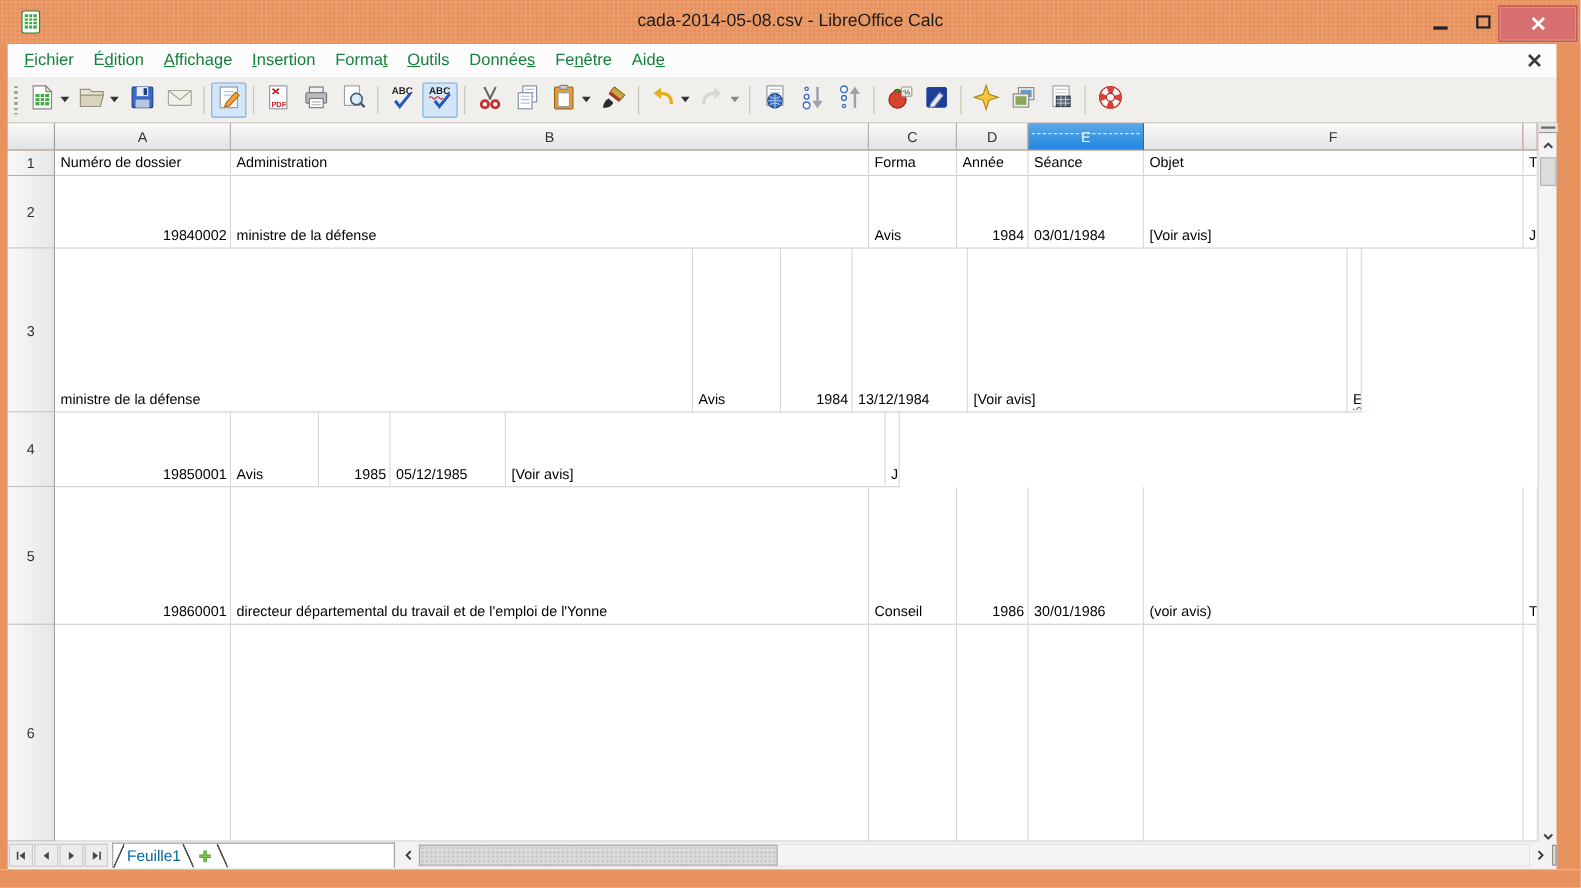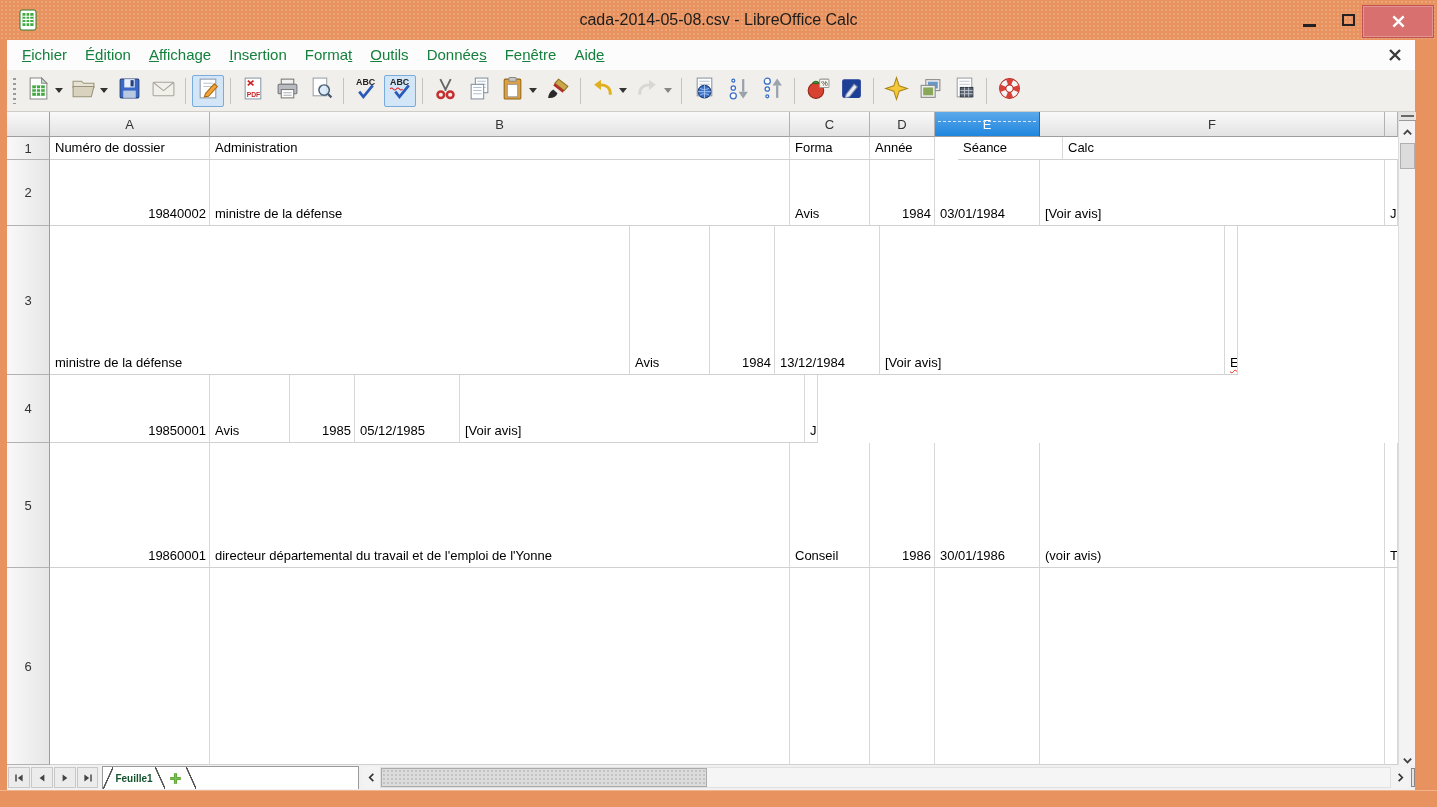--- a/index.html
+++ b/index.html
@@ -66,21 +66,21 @@
   .scroll-btn svg { width:11px; height:11px; }
 
   
   #tabbar { position:absolute; left:7px; top:765px; width:1408px; height:25px; background:#f1f1f1; display:flex; align-items:center; }
   .nav-btn { width:22px; height:21px; margin-left:1px; background:#ececec; border:1px solid #c8c8c8; display:flex; align-items:center; justify-content:center; }
   .nav-btn svg { width:12px; height:12px; }
   #tab-strip { height:23px; background:#fff; border:1px solid #9a9a9a; border-bottom:none; display:flex; align-items:stretch; margin-left:4px; width:258px; }
   .slash, .backslash { width:10px; height:100%; flex:none; }
   .backslash { background:linear-gradient(to bottom right, transparent 46%, #555 48%, #555 54%, transparent 56%); }
   .slash { background:linear-gradient(to top right, transparent 46%, #555 48%, #555 54%, transparent 56%); }
-  #sheet-tab { display:flex; align-items:center; font-size:10px; font-weight:bold; color:#14532d; padding:0 2px; }
+  #sheet-tab { display:flex; align-items:center; font-size:14px; font-weight:normal; color:#0369a1; padding:0 2px; }
   #add-sheet { display:flex; align-items:center; padding:0 3px; }
   #add-sheet svg { width:15px; height:15px; }
   #hscroll-left { width:18px; height:21px; margin-left:4px; display:flex; align-items:center; justify-content:center; background:#f3f3f3; }
   #hscroll { position:relative; height:21px; width:1018px; background:#f5f5f5; border:1px solid #e0e0e0; }
   #hscroll-thumb { position:absolute; left:0; top:0; width:326px; height:19px; background:#dcdcdc; border:1px solid #aaa;
      background-image:radial-gradient(rgba(120,120,120,.25) 1px, transparent 1.2px); background-size:4px 4px; }
   #hscroll-right { width:18px; height:21px; display:flex; align-items:center; justify-content:center; background:#f3f3f3; }
   #hsplit-handle { width:4px; height:19px; background:#e6e4e0; border:1px solid #888; margin-left:2px; }
   #hscroll-left svg, #hscroll-right svg { width:11px; height:11px; }
 </style>
@@ -366,25 +366,25 @@
         </div>
         <div class="cell" style="width: 580px;">
           <span class="cell-text">Administration</span>
         </div>
         <div class="cell" style="width: 80px;">
           <span class="cell-text">Forma</span>
         </div>
         <div class="cell" style="width: 65px;">
           <span class="cell-text">Année</span>
         </div>
-        <div class="cell" style="width: 105px; margin-left: 23px;">
+        <div class="cell" style="width: 105px;">
           <span class="cell-text">Séance</span>
         </div>
         <div class="cell" style="width: 345px;">
-          <span class="cell-text">Calc</span>
+          <span class="cell-text">Objet</span>
         </div>
         <div class="cell" style="width: 13px;">
           <span class="cell-text">Th</span>
         </div>
       </div>
       <div class="grid-row" style="height: 66px;">
         <div class="row-header">2</div>
         <div class="cell num" style="width: 160px;">
           <span class="cell-text">19840002</span>
         </div>

